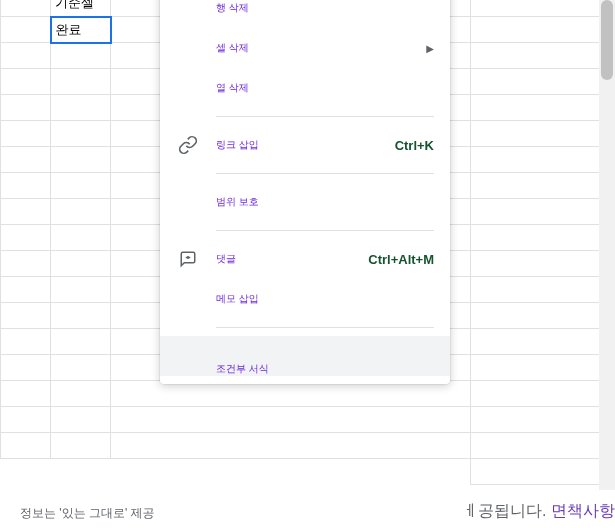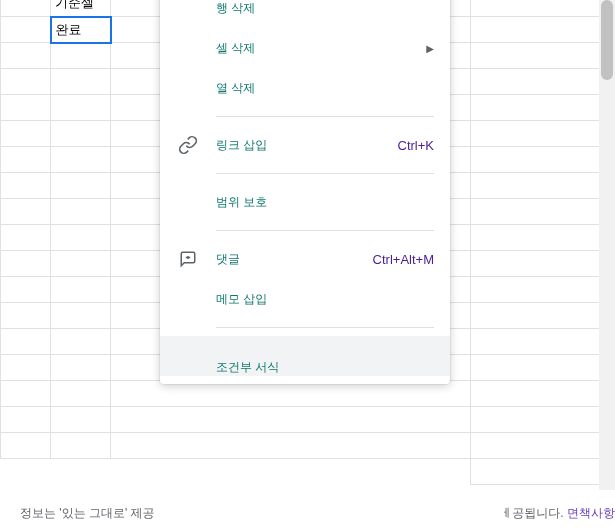--- a/index.html
+++ b/index.html
@@ -75,27 +75,28 @@
       align-items: center;
       justify-content: center;
       color: #5f6368;
     }
     .menu-icon-spacer {
       width: 40px;
       flex-shrink: 0;
     }
     .menu-label {
       flex: 1;
-      font-size: 12px;
-      color: #0f766e;
+      font-size: 10px;
+      color: #6d28d9;
     }
     .menu-shortcut {
       font-size: 13px;
-      color: #4c1d95;
+      color: #14532d;
       margin-left: 16px;
+      font-weight: bold;
     }
     .menu-arrow {
       color: #5f6368;
       font-size: 10px;
       margin-left: 16px;
     }
     .menu-divider {
       height: 1px;
       background: #e0e0e0;
       margin: 8px 16px 8px 56px;
@@ -106,21 +107,21 @@
       left: 0;
       font-size: 12px;
       color: #5f6368;
       white-space: nowrap;
       margin-left: 20px;
     }
     .footer-right {
       position: absolute;
       bottom: 6px;
       right: 0;
-      font-size: 12px;
+      font-size: 16px;
       color: #5f6368;
       white-space: nowrap;
     }
     .footer-link {
       color: #673ab7;
     }
     .scrollbar-v {
       position: absolute;
       right: 0;
       top: 0;

